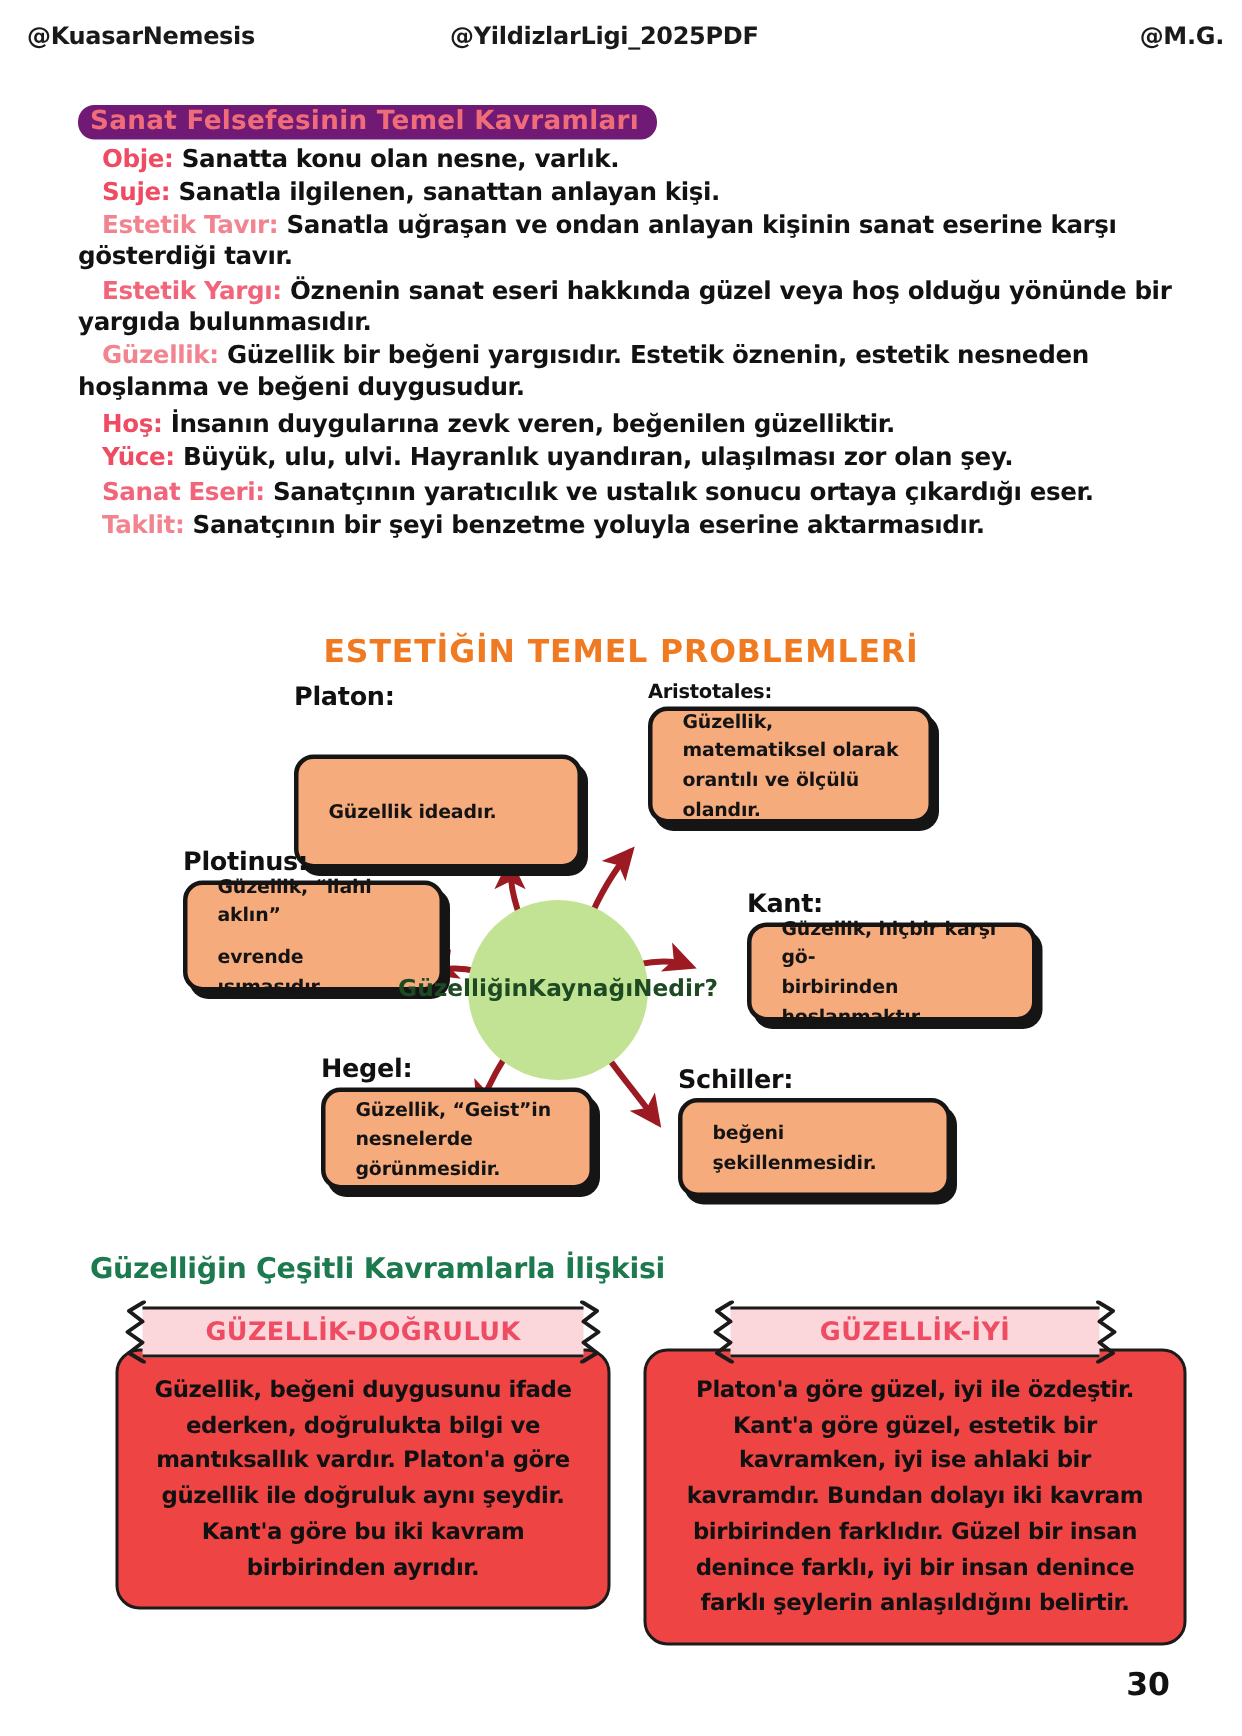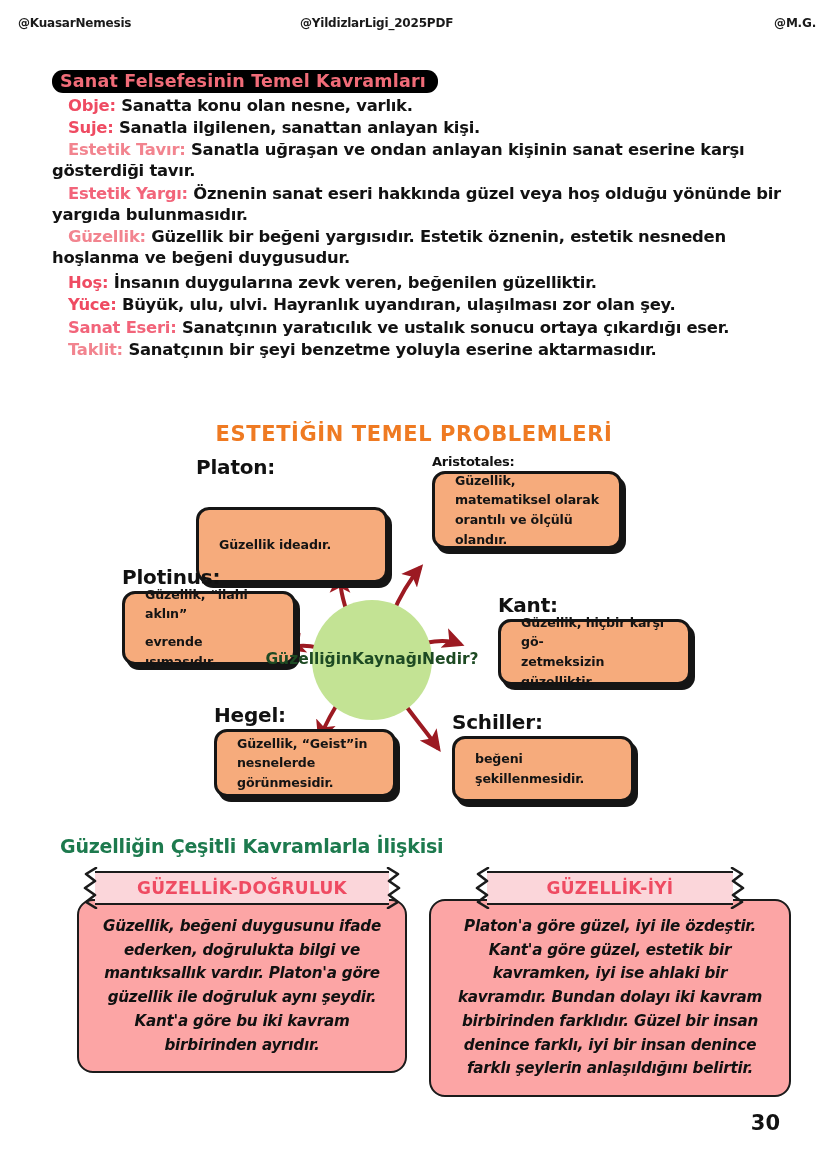--- a/index.html
+++ b/index.html
@@ -15,39 +15,39 @@
     overflow: hidden;
   }
 
   
   .handles {
     position: absolute;
     top: 8px; left: 0; right: 0;
     height: 30px;
     display: flex;
     align-items: center;
-    font-size: 12px;
+    font-size: 16px;
     font-weight: 700;
     color: #1a1a1a;
     letter-spacing: -0.2px;
   }
   .handle-left   { position: absolute; left: 18px; }
   .handle-center { position: absolute; left: 300px; }
   .handle-right  { position: absolute; right: 12px; }
 
   
   .concepts {
     position: absolute;
     left: 52px;
     top: 70px;
     width: 750px;
   }
   .concepts-title {
     display: inline-block;
-    background: #000000;
+    background: #701a75;
     color: #f06c78;
     font-weight: 700;
     font-size: 17.5px;
     letter-spacing: 0.2px;
     padding: 1px 12px 2px 8px;
     border-radius: 11px;
     margin-bottom: 1px;
   }
   .concept-line {
     font-size: 16.4px;
@@ -82,21 +82,21 @@
   }
   .diagram-svg {
     position: absolute;
     left: 0; top: 0;
   }
 
   .node {
     position: absolute;
   }
   .node-label {
-    font-size: 20px;
+    font-size: 17px;
     font-weight: 700;
     color: #111;
     margin-bottom: 2px;
     letter-spacing: -0.2px;
   }
   .node-box {
     background: #f6ab7c;
     border: 3.5px solid #151515;
     border-radius: 13px;
     box-shadow: 4px 5px 0 0 #151515;
@@ -165,30 +165,29 @@
     top: -6px;
     width: 16px;
     height: 42px;
   }
   .ribbon .zig.l { left: -13px; }
   .ribbon .zig.r { right: -13px; }
 
   .panel-body {
     border: 2.6px solid #1b1b1b;
     border-radius: 16px;
-    background: #fca5a5;
+    background: #ef4444;
     padding: 14px 16px 14px;
     box-sizing: border-box;
     text-align: center;
     font-size: 15.2px;
     line-height: 1.56;
     font-weight: 700;
     color: #111;
     letter-spacing: -0.25px;
-    font-style: italic;
   }
 
   .page-number {
     position: absolute;
     right: 48px;
     bottom: 22px;
     font-size: 21px;
     font-weight: 700;
     color: #121212;
   }
@@ -288,21 +287,21 @@
     <div class="node-box" style="height:74px;">
       <div class="node-text">Güzellik, “ilahi aklın”</div>
       <div class="node-text" style="margin-top:8px">evrende  ışımasıdır.</div>
     </div>
   </div>
 
   <div class="node" style="left:498px; top:183px; width:193px;">
     <div class="node-label">Kant:</div>
     <div class="node-box" style="height:66px;">
       <div class="node-text">Güzellik, hiçbir karşı gö-</div>
-      <div class="node-text">zetmeksizin güzelliktir.</div>
+      <div class="node-text">birbirinden hoşlanmaktır.</div>
     </div>
   </div>
 
   <div class="node" style="left:214px; top:293px; width:182px;">
     <div class="node-label">Hegel:</div>
     <div class="node-box" style="height:68px;">
       <div class="node-text">Güzellik, “Geist”in</div>
       <div class="node-text">nesnelerde görünmesidir.</div>
     </div>
   </div>

